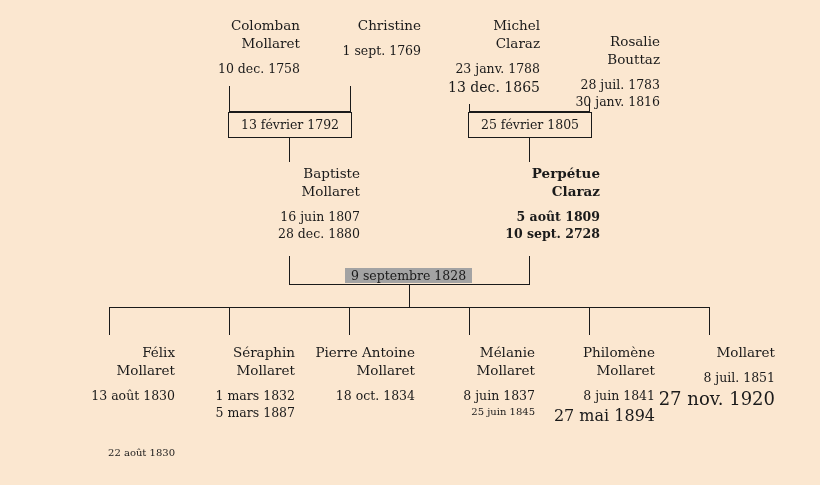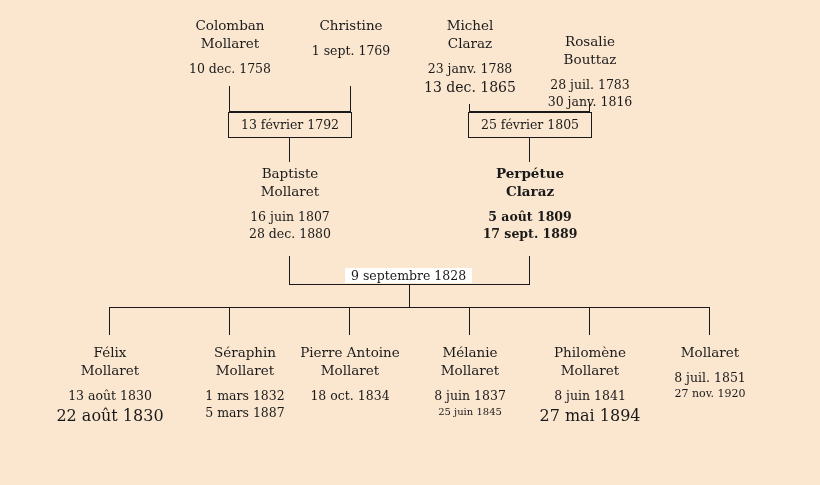--- a/index.html
+++ b/index.html
@@ -11,21 +11,21 @@
     position: relative;
     width: 820px;
     height: 485px;
     background: #fbe7d0;
     font-family: "DejaVu Serif", serif;
     color: #1a1a1a;
     overflow: hidden;
   }
   .person {
     position: absolute;
-    text-align: center;
+    text-align: right;
     line-height: 1.35;
   }
   .person .name {
     font-size: 13.5px;
   }
   .person .dates {
     font-size: 12.5px;
     margin-top: 9px;
   }
   .person.bold .name,
@@ -110,48 +110,48 @@
     <div class="name">Baptiste</div>
     <div class="name">Mollaret</div>
     <div class="dates">16 juin 1807</div>
     <div class="name" style="font-size:12.5px;">28 dec. 1880</div>
   </div>
 
   <div class="person bold" style="left:460px; top:164px; width:140px;">
     <div class="name">Perpétue</div>
     <div class="name">Claraz</div>
     <div class="dates">5 août 1809</div>
-    <div class="name" style="font-size:12.5px;">17 sept. 1889</div>
+    <div class="name" style="font-size:12.5px;">10 sept. 2728</div>
   </div>
 
   <div class="line vline" style="left:289px; top:256px; height:29px;"></div>
   <div class="line vline" style="left:529px; top:256px; height:29px;"></div>
   <div class="line hline" style="left:289px; top:284px; width:241px;"></div>
-  <div class="marriage-open" style="left:345px; top:268px; background:#ffffff;">
+  <div class="marriage-open" style="left:345px; top:268px; background:#a3a3a3;">
     <span>9 septembre 1828</span>
   </div>
 
   <div class="line vline" style="left:409px; top:284px; height:24px;"></div>
   <div class="line hline" style="left:109px; top:307px; width:601px;"></div>
 
   <div class="line vline" style="left:109px; top:307px; height:28px;"></div>
   <div class="line vline" style="left:229px; top:307px; height:28px;"></div>
   <div class="line vline" style="left:349px; top:307px; height:28px;"></div>
   <div class="line vline" style="left:469px; top:307px; height:28px;"></div>
   <div class="line vline" style="left:589px; top:307px; height:28px;"></div>
   <div class="line vline" style="left:709px; top:307px; height:28px;"></div>
 
   <div class="person" style="left:45px; top:343px; width:130px;">
     <div class="name">Félix</div>
     <div class="name">Mollaret</div>
     <div class="dates">13 août 1830</div>
-    <div class="name" style="font-size:16px;">22 août 1830</div>
+    <div class="name" style="font-size:10px;margin-top:41px;">22 août 1830</div>
   </div>
 
-  <div class="person" style="left:180px; top:343px; width:130px;">
+  <div class="person" style="left:165px; top:343px; width:130px;">
     <div class="name">Séraphin</div>
     <div class="name">Mollaret</div>
     <div class="dates">1 mars 1832</div>
     <div class="name" style="font-size:12.5px;">5 mars 1887</div>
   </div>
 
   <div class="person" style="left:285px; top:343px; width:130px;">
     <div class="name">Pierre Antoine</div>
     <div class="name">Mollaret</div>
     <div class="dates">18 oct. 1834</div>
@@ -167,16 +167,16 @@
   <div class="person" style="left:525px; top:343px; width:130px;">
     <div class="name">Philomène</div>
     <div class="name">Mollaret</div>
     <div class="dates">8 juin 1841</div>
     <div class="name" style="font-size:16px;">27 mai 1894</div>
   </div>
 
   <div class="person" style="left:645px; top:343px; width:130px;">
     <div class="name">Mollaret</div>
     <div class="dates">8 juil. 1851</div>
-    <div class="name" style="font-size:11px;">27 nov. 1920</div>
+    <div class="name" style="font-size:18px;">27 nov. 1920</div>
   </div>
 
 </div>
 
 </body></html>

